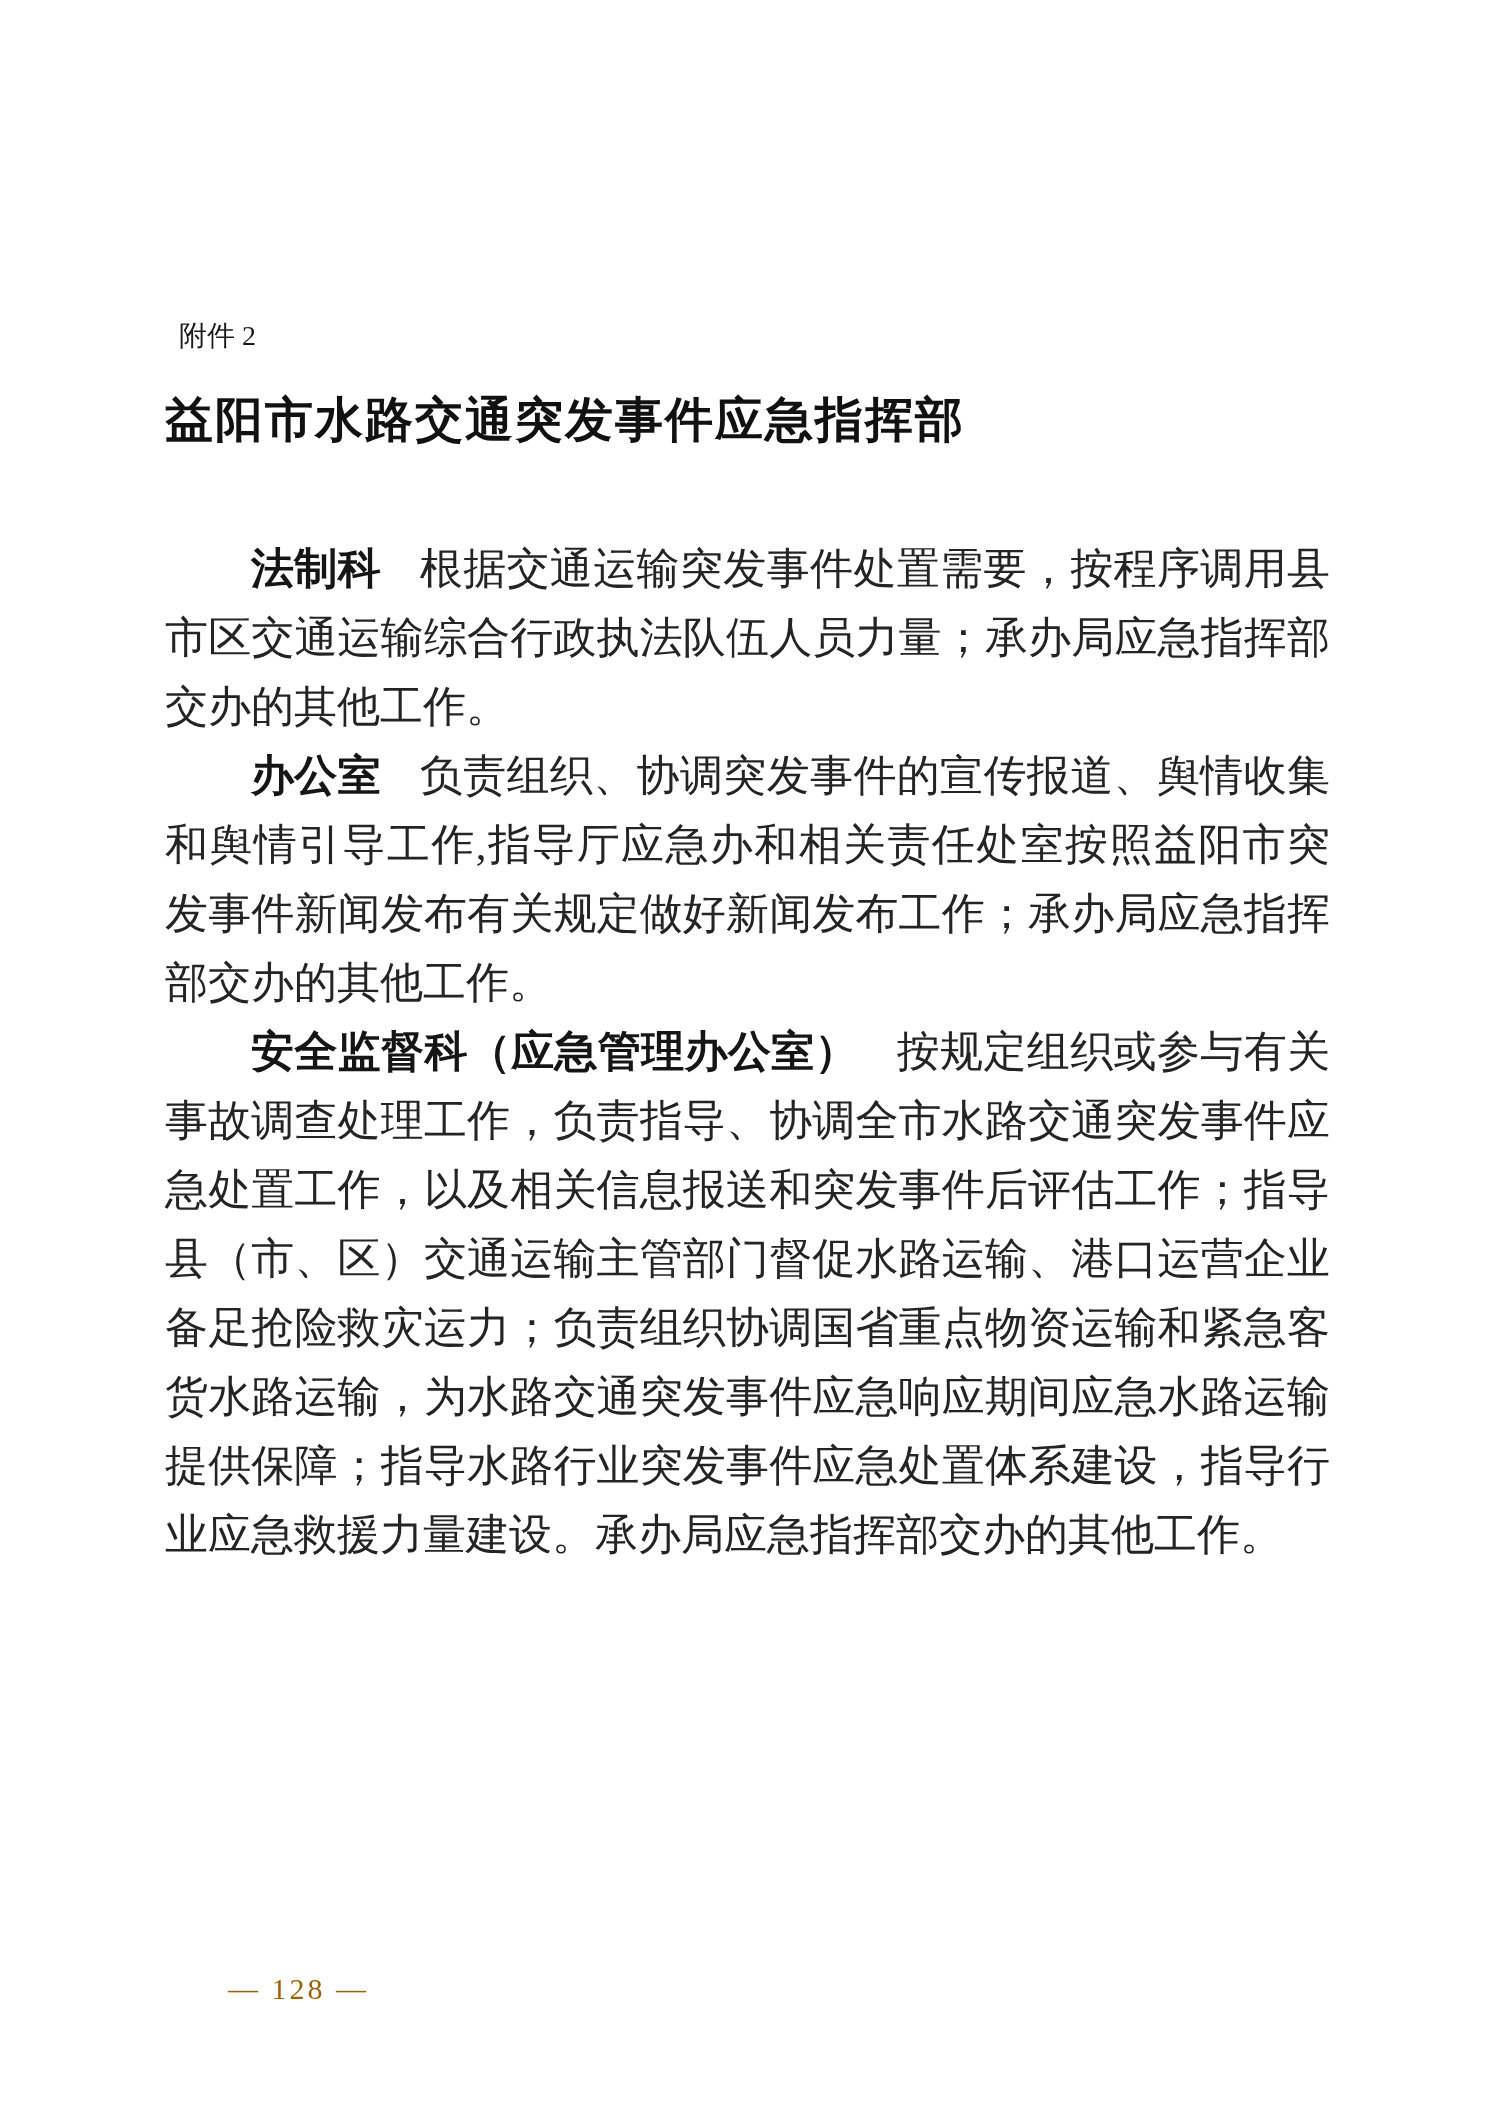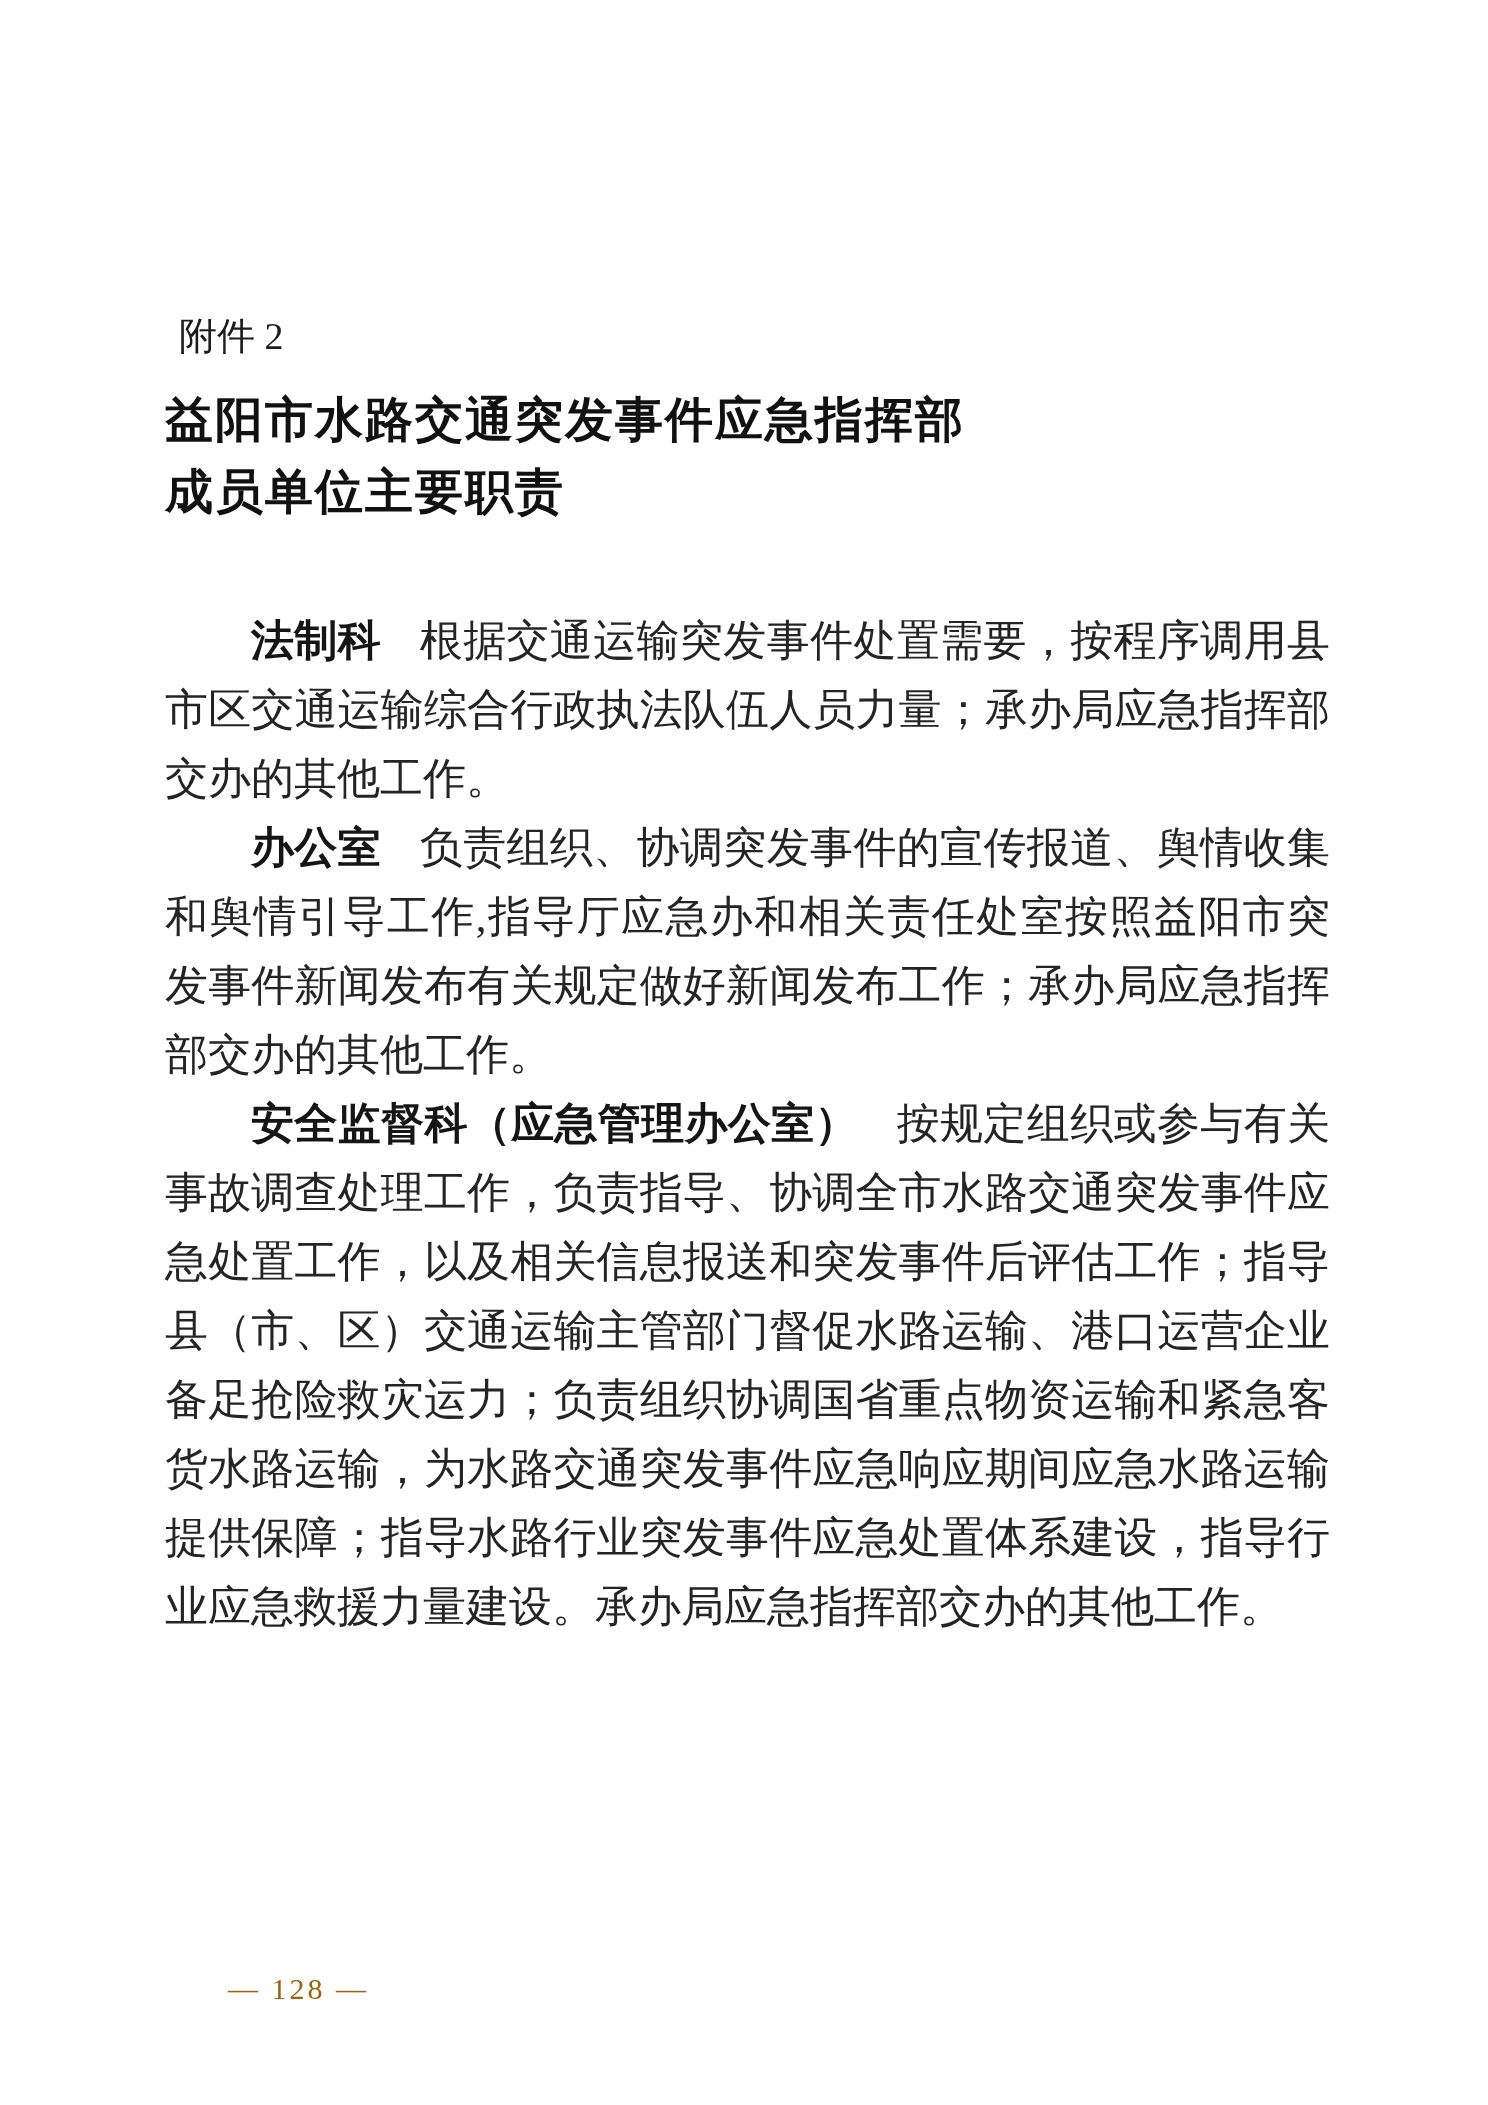--- a/index.html
+++ b/index.html
@@ -12,21 +12,21 @@
     width: 1488px;
     height: 2105px;
     background: #ffffff;
     color: #222222;
     font-family: "Liberation Serif", serif;
     box-sizing: border-box;
     padding: 310px 158px 0 165px;
     overflow: hidden;
   }
   .attachment {
-    font-size: 38px;
+    font-size: 28px;
     line-height: 52px;
     color: #1c1c1c;
     padding-left: 14px;
   }
   .title {
     margin: 22px 0 0 0;
     font-family: "Liberation Sans", sans-serif;
     font-weight: bold;
     font-size: 48px;
     line-height: 72px;
@@ -66,21 +66,20 @@
 </style>
 </head>
 <body>
 
 <div class="page">
 
   <div class="attachment">附件 2</div>
 
   <h1 class="title">
     <span class="tl">益阳市水路交通突发事件应急指挥部</span>
-    <span class="tl">成员单位主要职责</span>
   </h1>
 
   <div class="doc-body">
 
     <p><span class="plabel">法制科</span><span class="ptext">根据交通运输突发事件处置需要，按程序调用县市区交通运输综合行政执法队伍人员力量；承办局应急指挥部交办的其他工作。</span></p>
 
     <p><span class="plabel">办公室</span><span class="ptext">负责组织、协调突发事件的宣传报道、舆情收集和舆情引导工作,指导厅应急办和相关责任处室按照益阳市突发事件新闻发布有关规定做好新闻发布工作；承办局应急指挥部交办的其他工作。</span></p>
 
 
     <p><span class="plabel">安全监督科（应急管理办公室）</span><span class="ptext">按规定组织或参与有关事故调查处理工作，负责指导、协调全市水路交通突发事件应急处置工作，以及相关信息报送和突发事件后评估工作；指导县（市、区）交通运输主管部门督促水路运输、港口运营企业备足抢险救灾运力；负责组织协调国省重点物资运输和紧急客货水路运输，为水路交通突发事件应急响应期间应急水路运输提供保障；指导水路行业突发事件应急处置体系建设，指导行业应急救援力量建设。承办局应急指挥部交办的其他工作。</span></p>

